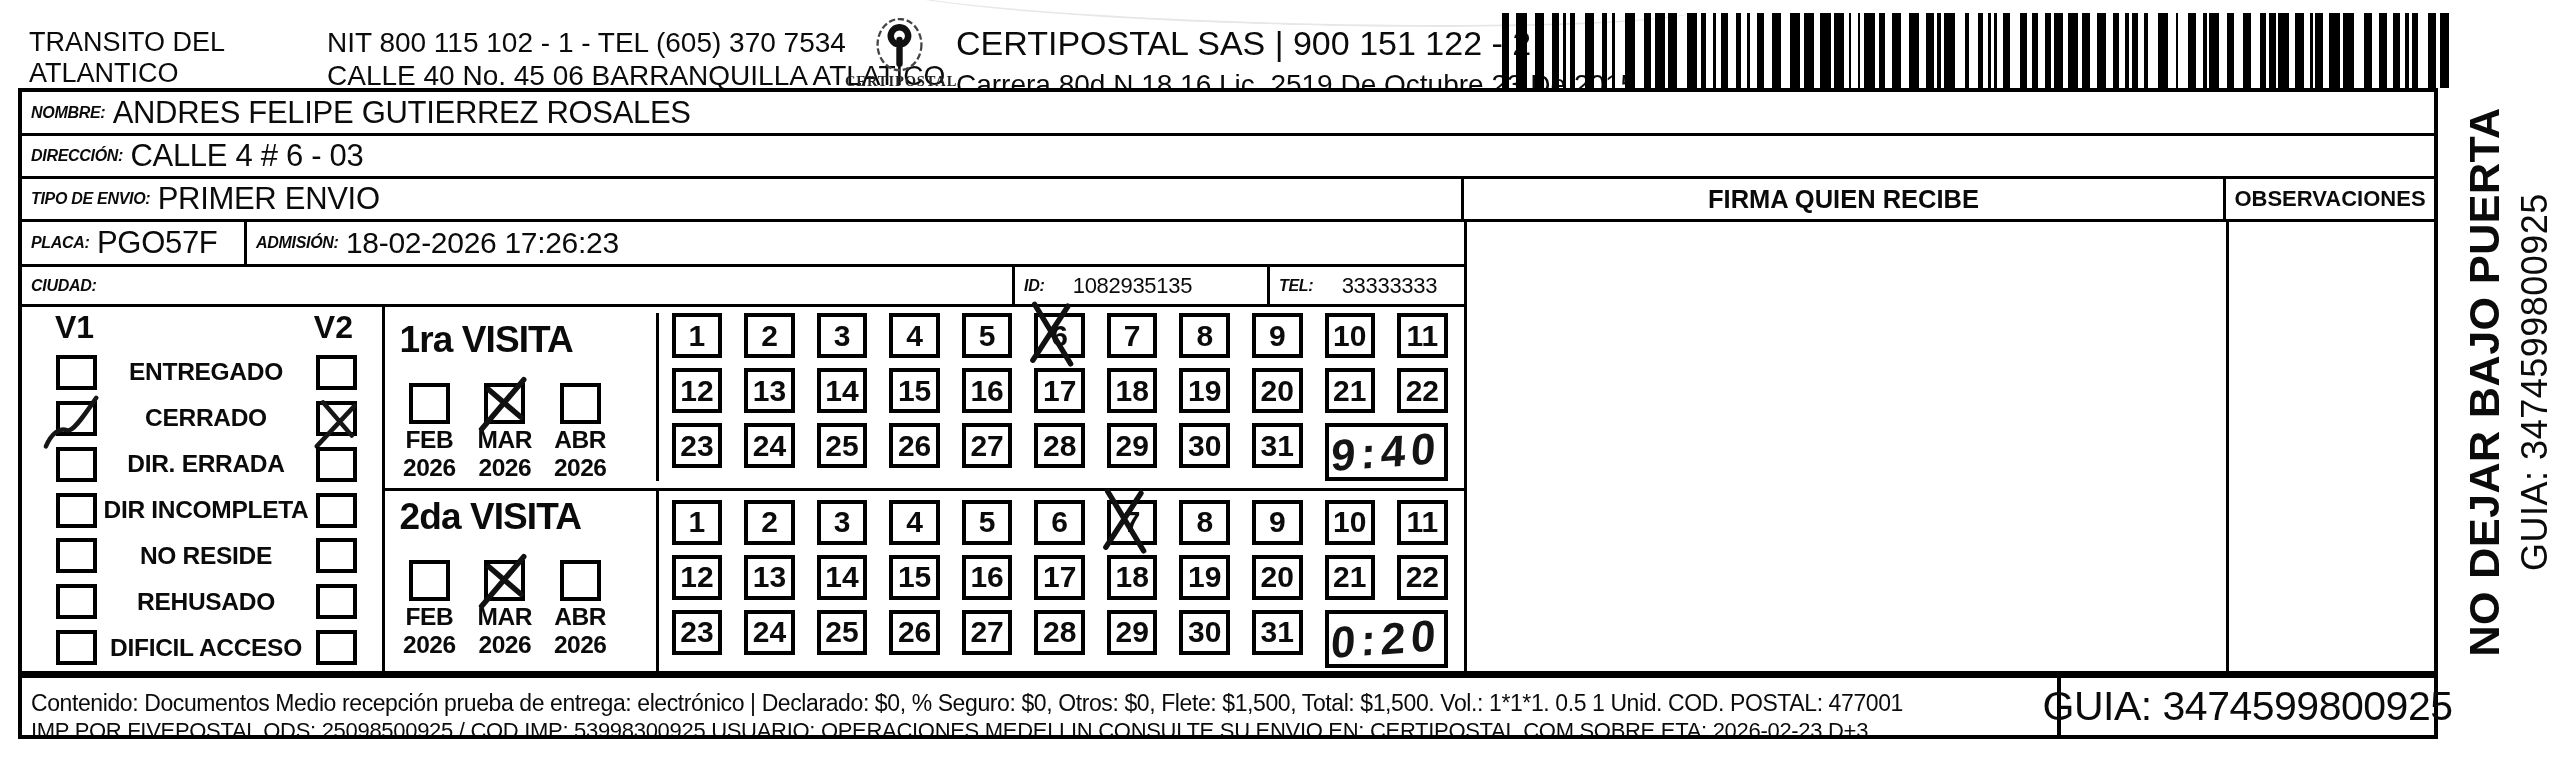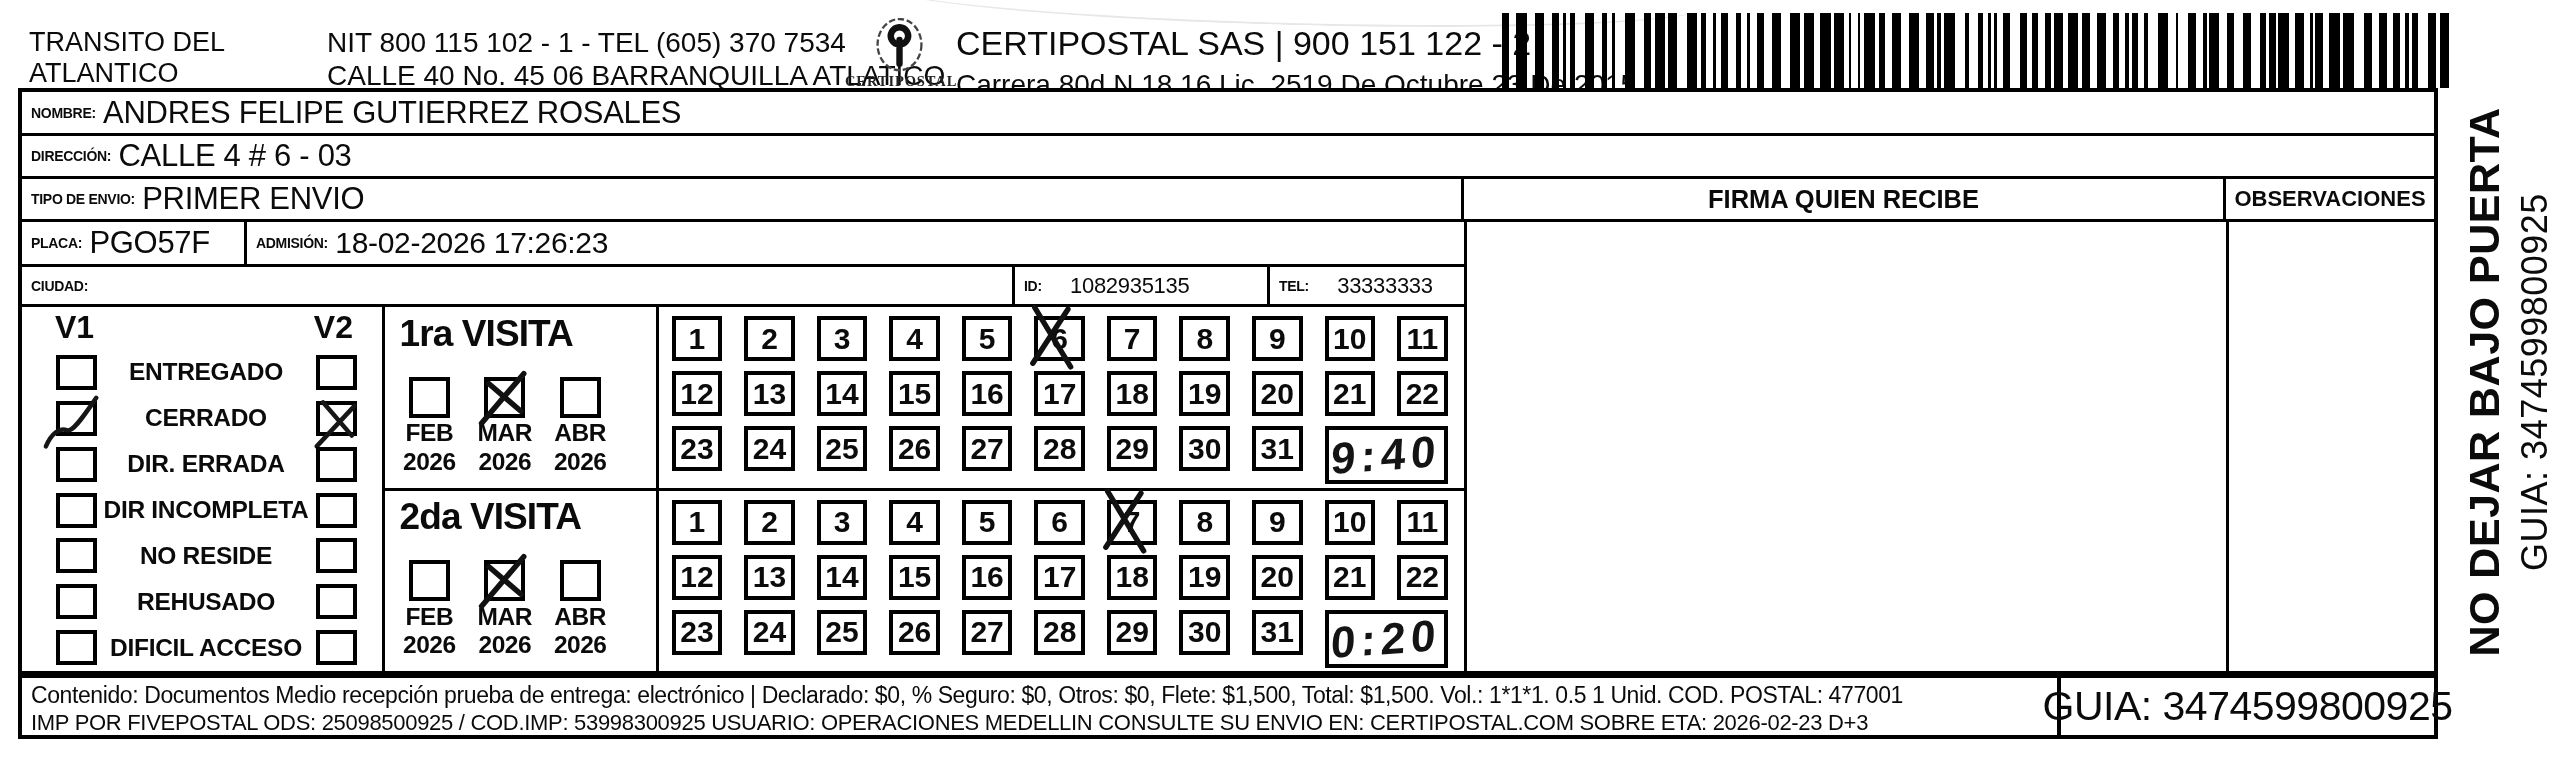--- a/index.html
+++ b/index.html
@@ -18,21 +18,21 @@
   .company-line2{font-size:28px;margin-top:6.4px;}
   .barcode{position:absolute;left:1502px;top:12.7px;width:980px;height:75px;display:flex;align-items:stretch;}
   .bar{background:#000;height:100%;flex:none;}
   .artifact{position:absolute;left:873px;top:-35px;width:836px;height:58px;border-bottom:2.7px solid #e7e7e7;border-radius:50%;transform:rotate(1.5deg);}
 
   
   .main-box{position:absolute;left:18px;top:88px;width:2420px;height:587px;border:4.5px solid #000;
             box-sizing:border-box;display:flex;flex-direction:column;background:#fff;}
   .hrow{border-bottom:3.6px solid #000;display:flex;align-items:center;flex:none;}
   .rowA{height:41px;} .rowB{height:40px;} .rowC{height:40px;}
-  .flabel{font-weight:bold;font-size:14px;padding:0 7.3px 0 9px;white-space:nowrap;letter-spacing:-0.3px;}
+  .flabel{font-weight:bold;font-size:16px;padding:0 7.3px 0 9px;white-space:nowrap;letter-spacing:-0.3px;font-style:italic;}
   .fvalue{font-size:31px;white-space:nowrap;letter-spacing:-0.3px;}
   .tipo-cell{width:1442px;height:100%;display:flex;align-items:center;border-right:3.6px solid #000;box-sizing:border-box;flex:none;}
   .firma-cell{width:762px;height:100%;border-right:3.6px solid #000;box-sizing:border-box;display:flex;align-items:center;justify-content:center;
               font-weight:bold;font-size:25.5px;flex:none;}
   .obs-cell{flex:1;height:100%;display:flex;align-items:center;justify-content:center;font-weight:bold;font-size:22px;}
 
   .lower{flex:1;display:flex;min-height:0;}
   .left-col{width:1442px;flex:none;border-right:3.6px solid #000;display:flex;flex-direction:column;box-sizing:content-box;}
   .rowD{height:42px;border-bottom:3.6px solid #000;display:flex;flex:none;}
   .placa-cell{width:225px;border-right:3.6px solid #000;display:flex;align-items:center;box-sizing:border-box;flex:none;}
@@ -53,41 +53,41 @@
   .v1-head{left:33px;} .v2-head{right:29px;}
   .srow{display:flex;align-items:center;height:45px;margin:0.9px 0;padding-left:8px;}
   .cb{width:33px;height:27px;border:4.5px solid #000;margin-left:25.5px;position:relative;flex:none;}
   .cb.right{margin-left:0;margin-right:25.5px;}
   .cb svg,.mbox svg,.day svg{position:absolute;left:0;top:0;overflow:visible;}
   .slabel{flex:1;text-align:center;font-weight:bold;font-size:24.5px;letter-spacing:-0.3px;}
 
   
   .visits-panel{flex:1;display:flex;flex-direction:column;min-width:0;}
   .visit{flex:1;display:flex;min-height:0;}
-  .visit.first{border-bottom:3.6px solid #000;}
+  .visit.first{border-bottom:3.6px solid #000;align-items:center;}
   .months-cell{width:274px;flex:none;border-right:3.6px solid #000;box-sizing:border-box;padding:5.5px 0 0 14.5px;}
   .visit-title{font-weight:bold;font-size:37px;letter-spacing:-0.9px;}
   .months-row{display:flex;gap:22px;margin:22px 0 0 3.6px;}
   .month{text-align:center;}
   .mbox{width:33px;height:33px;border:4.5px solid #000;margin:0 auto;position:relative;}
   .mname,.myear{font-weight:bold;font-size:24.5px;line-height:26px;margin-top:2.7px;letter-spacing:-0.5px;}
   .days-grid{flex:1;display:grid;grid-template-columns:repeat(11,1fr);column-gap:22px;row-gap:10px;
              padding:9px 16.4px 9px 12.7px;align-content:space-between;}
   .day{border:4.5px solid #000;height:45px;box-sizing:border-box;display:flex;align-items:center;justify-content:center;
        font-weight:bold;font-size:30px;position:relative;}
   .timebox{grid-column:span 2;border:4.5px solid #000;box-sizing:border-box;position:relative;display:flex;align-items:center;justify-content:center;}
   .handwrite{font-size:44px;font-weight:600;letter-spacing:5.5px;color:#141414;transform:rotate(-4deg) skewX(-7deg);}
 
   .firma-col{width:762px;flex:none;border-right:3.6px solid #000;box-sizing:border-box;}
   .obs-col{flex:1;}
 
   
   .footer-box{position:absolute;left:18px;top:674px;width:2420px;height:65px;border:4.5px solid #000;
               box-sizing:border-box;display:flex;background:#fff;}
-  .footer-text{flex:1;padding:3.6px 5.5px 0 9px;overflow:hidden;}
+  .footer-text{flex:1;padding:3.6px 5.5px 0 9px;overflow:hidden;margin-top:8px;}
   .fline1{font-size:23px;letter-spacing:-0.4px;white-space:nowrap;}
   .fline2{font-size:22px;letter-spacing:-0.3px;white-space:nowrap;margin-top:1.8px;}
   .guia-box{width:373px;flex:none;border-left:4.5px solid #000;display:flex;align-items:center;justify-content:center;
             font-size:41px;letter-spacing:-0.5px;white-space:nowrap;}
 
   
   .side-note{position:absolute;left:2440px;top:86px;width:136px;height:591px;}
   .rot{position:absolute;width:591px;height:136px;left:50%;top:50%;
        transform:translate(-50%,-50%) rotate(-90deg);
        display:flex;flex-direction:column;align-items:center;justify-content:center;}

